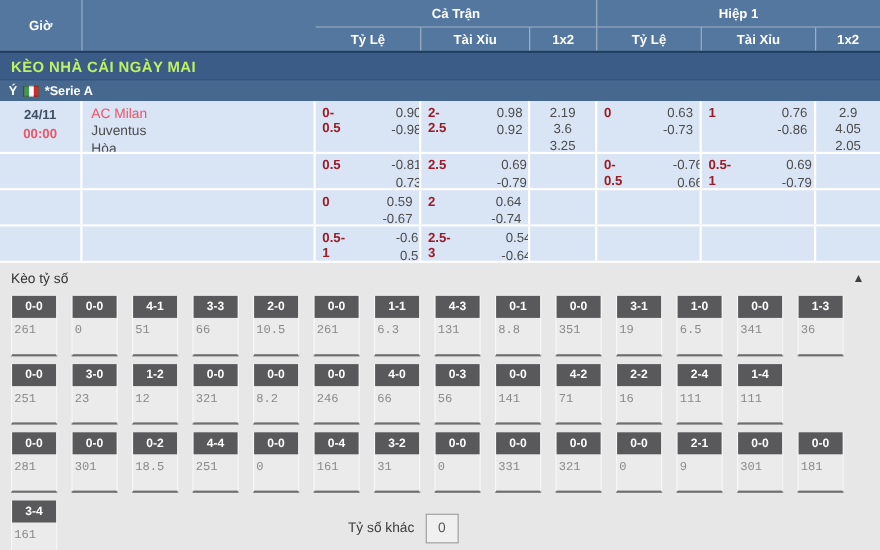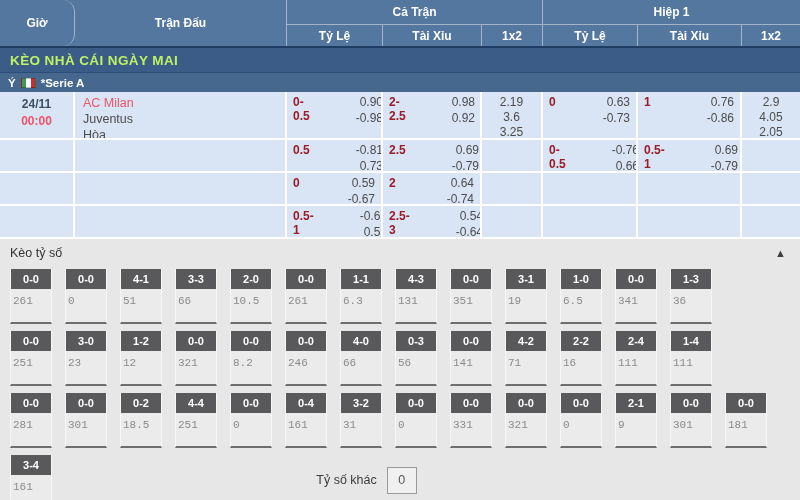--- a/index.html
+++ b/index.html
@@ -14,21 +14,21 @@
     grid-template-columns:75px 212px 96px 99px 61px 95px 104px 58px;
     grid-template-rows:25px 21px;
     background:var(--header-blue,#54779f);
   }
   .hcell {
     color:#fff; font-size:12px; font-weight:bold;
     display:flex; align-items:center; justify-content:center;
     border-right:1px solid rgba(255,255,255,.45);
   }
   .hcell.lastcol { border-right:none; }
-  .gio   { grid-row:1/3; grid-column:1;border-radius:12px; }
+  .gio   { grid-row:1/3; grid-column:1; }
   .match { grid-row:1/3; grid-column:2; }
   .g-ft  { grid-row:1; grid-column:3/6; border-bottom:1px solid rgba(255,255,255,.45); }
   .g-h1  { grid-row:1; grid-column:6/9; border-bottom:1px solid rgba(255,255,255,.45); border-right:none; }
   .c3{grid-row:2;grid-column:3}.c4{grid-row:2;grid-column:4}.c5{grid-row:2;grid-column:5}
   .c6{grid-row:2;grid-column:6}.c7{grid-row:2;grid-column:7}.c8{grid-row:2;grid-column:8}
   
   .banner {
     height:26px; background:var(--banner-blue,#3a5c86);
     border-top:2px solid #1d3d63;
     display:flex; align-items:center; padding-left:10px;
@@ -97,21 +97,20 @@
     color:#555; font-size:12.5px;
   }
 </style>
 </head>
 <body>
 
 <div class="app">
 
   <div class="hdr">
     <div class="hcell gio">Giờ</div>
-    <div class="hcell match">Trận Đấu</div>
     <div class="hcell g-ft">Cả Trận</div>
     <div class="hcell g-h1">Hiệp 1</div>
     <div class="hcell c3">Tỷ Lệ</div>
     <div class="hcell c4">Tài Xỉu</div>
     <div class="hcell c5">1x2</div>
     <div class="hcell c6">Tỷ Lệ</div>
     <div class="hcell c7">Tài Xỉu</div>
     <div class="hcell c8 lastcol">1x2</div>
   </div>
 
@@ -288,20 +287,24 @@
           </div>
           <div class="score-cell">
             <div class="score-box">1-1</div>
             <div class="score-odds">6.3</div>
           </div>
           <div class="score-cell">
             <div class="score-box">4-3</div>
             <div class="score-odds">131</div>
           </div>
           <div class="score-cell">
+            <div class="score-box">0-1</div>
+            <div class="score-odds">8.8</div>
+          </div>
+          <div class="score-cell">
             <div class="score-box">0-0</div>
             <div class="score-odds">351</div>
           </div>
           <div class="score-cell">
             <div class="score-box">3-1</div>
             <div class="score-odds">19</div>
           </div>
           <div class="score-cell">
             <div class="score-box">1-0</div>
             <div class="score-odds">6.5</div>

